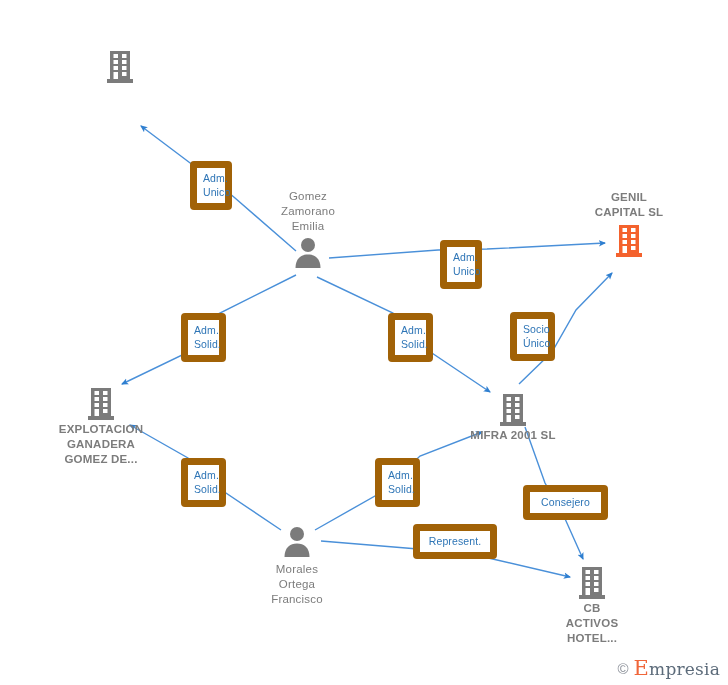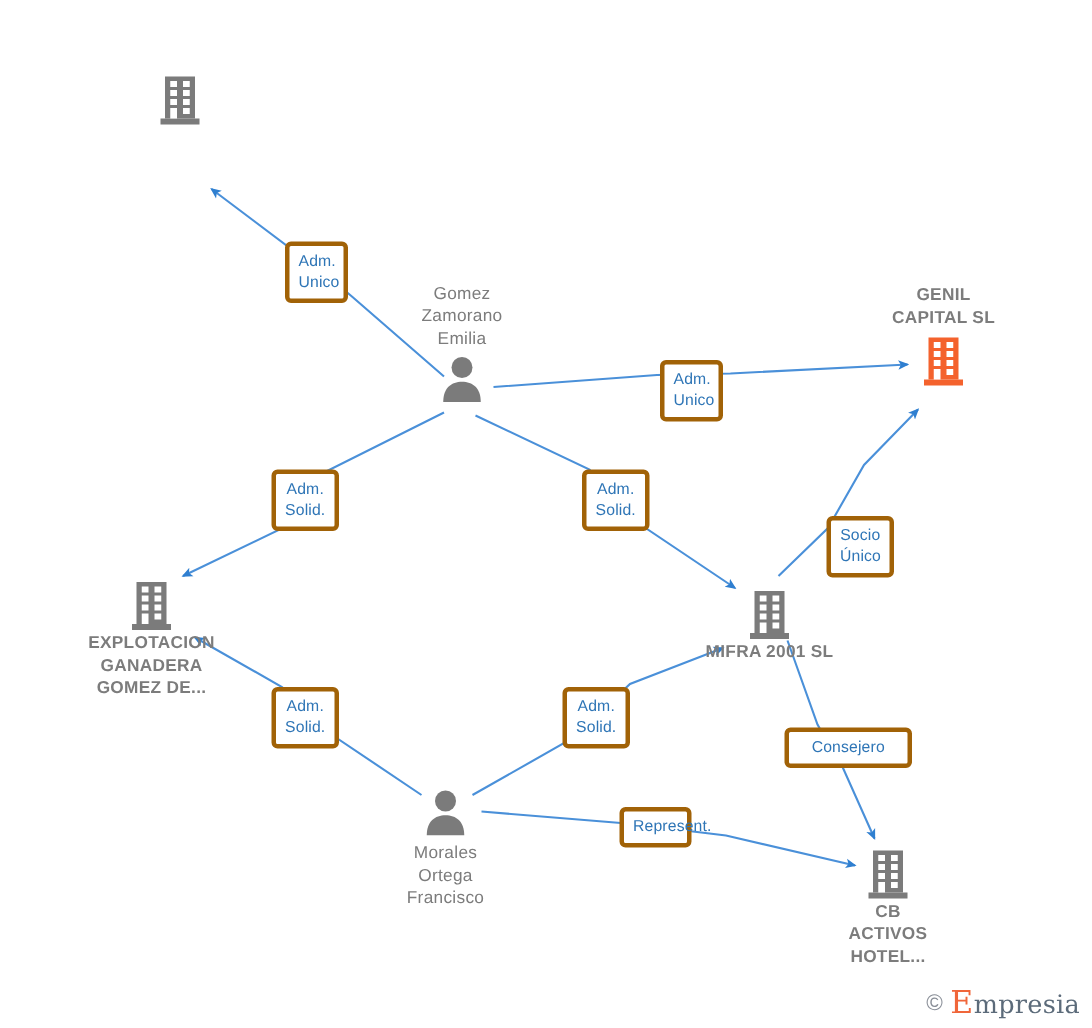--- a/index.html
+++ b/index.html
@@ -59,21 +59,21 @@
 
   
   .node.label-top .icon-wrap { margin-top: 2px; }
   .node.label-bottom .icon-wrap { margin-bottom: 1px; }
 
   
   .edge-label {
     position: absolute;
     box-sizing: border-box;
     background: #ffffff;
-    border: 3px solid #a16207;
+    border: 7px solid #a16207;
     border-radius: 4px;
     color: #2e75b6;
     font-size: 10.5px;
     line-height: 14px;
     text-align: center;
     padding: 3px 6px 4px 6px;
     white-space: pre-line;
     letter-spacing: 0.1px;
   }
 
@@ -271,31 +271,31 @@
 
   <div class="edge-label" style="left:440px; top:240px; width:42px;">Adm.
 Unico</div>
 
   <div class="edge-label" style="left:181px; top:313px; width:45px;">Adm.
 Solid.</div>
 
   <div class="edge-label" style="left:388px; top:313px; width:45px;">Adm.
 Solid.</div>
 
-  <div class="edge-label" style="left:551px; top:312px; width:45px;margin-top:32px;">Socio
+  <div class="edge-label" style="left:510px; top:312px; width:45px;">Socio
 Único</div>
 
   <div class="edge-label" style="left:523px; top:485px; width:85px;">Consejero</div>
 
   <div class="edge-label" style="left:181px; top:458px; width:45px;">Adm.
 Solid.</div>
 
   <div class="edge-label" style="left:375px; top:458px; width:45px;">Adm.
 Solid.</div>
 
-  <div class="edge-label" style="left:413px; top:538px; width:48px;">Represent.</div>
+  <div class="edge-label" style="left:413px; top:524px; width:84px;">Represent.</div>
 
   <div id="watermark">
     <span class="copy">©</span>
     <span class="brand"><span class="cap">E</span><span>mpresia</span></span>
   </div>
 
 </div>
 
 </body></html>

